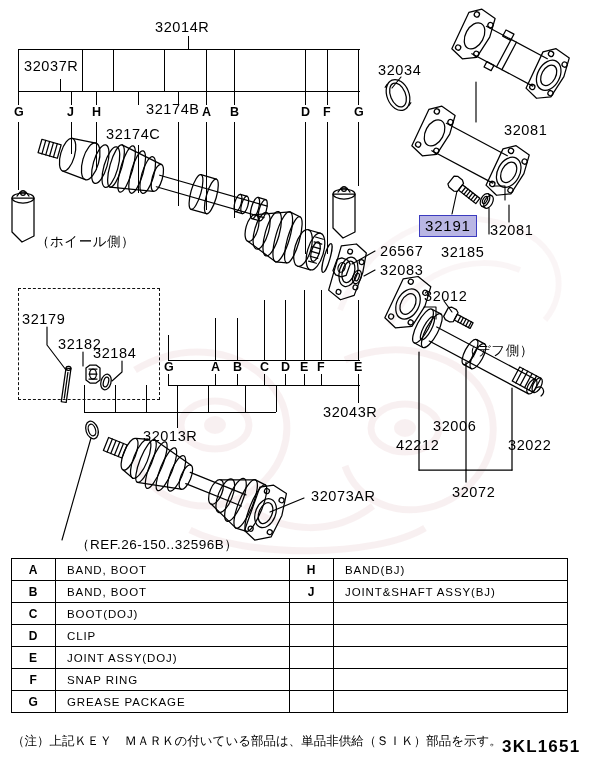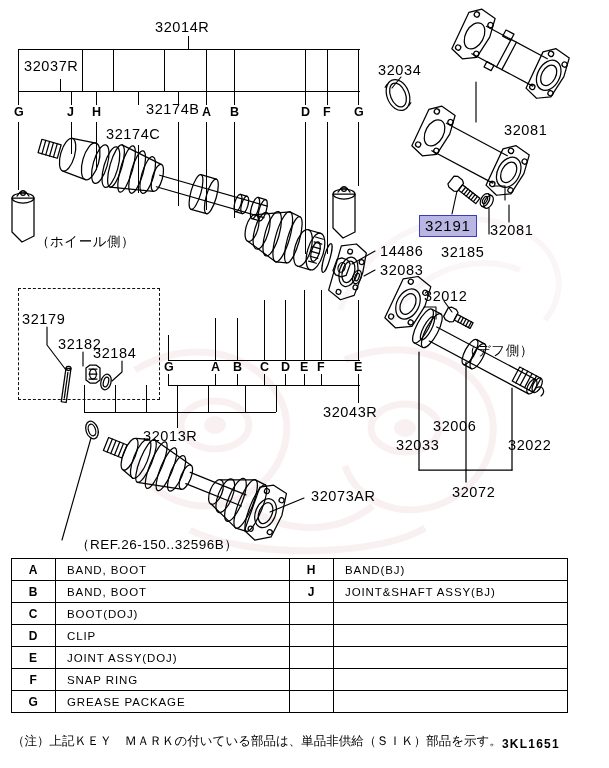--- a/index.html
+++ b/index.html
@@ -44,21 +44,21 @@
   table.parts td{border:1.1px solid #000;font-size:11.5px;letter-spacing:.9px;
                  font-family:"Liberation Sans",sans-serif;height:19px;
                  vertical-align:middle;}
   table.parts .hd{text-align:center;font-weight:700;font-size:9.5px;line-height:1.12;
                   letter-spacing:.7px;height:28px;}
   table.parts .keycell{text-align:center;font-weight:700;font-size:12px;width:44px;}
   table.parts .namecell{padding-left:11px;font-weight:400;}
 
   .note{position:absolute;left:12px;top:733px;font-size:12.5px;
         font-family:"DejaVu Sans",sans-serif;white-space:nowrap;letter-spacing:0px;}
-  .docid{position:absolute;left:502px;top:737px;font-size:12px;font-weight:700;
+  .docid{position:absolute;left:502px;top:737px;font-size:17px;font-weight:700;
          letter-spacing:1.2px;font-family:"Liberation Sans",sans-serif;}
 </style>
 </head>
 <body>
 
 <div id="stage">
 
   <div class="wm" style="left:95px;top:330px;width:420px;height:230px;">
     <svg viewBox="0 0 420 230" width="420" height="230">
       <g fill="none" stroke="#d9a9ae" stroke-width="7">
@@ -451,24 +451,24 @@
   <div class="ln vl" style="left:358px;top:122px;height:64px;"></div>
 
   <div class="jp" style="left:36px;top:233px;">（ホイール側）</div>
   <div class="jp" style="left:463px;top:342px;">（デフ側）</div>
 
   <div class="pn" style="left:378px;top:62px;">32034</div>
   <div class="pn" style="left:504px;top:122px;">32081</div>
   <div class="pn" style="left:490px;top:222px;">32081</div>
   <div class="hl" style="left:419px;top:215px;">32191</div>
   <div class="pn" style="left:441px;top:244px;">32185</div>
-  <div class="pn" style="left:380px;top:243px;">14486</div>
+  <div class="pn" style="left:380px;top:243px;">26567</div>
   <div class="pn" style="left:380px;top:262px;">32083</div>
   <div class="pn" style="left:424px;top:288px;">32012</div>
-  <div class="pn" style="left:396px;top:437px;">32033</div>
+  <div class="pn" style="left:396px;top:437px;">42212</div>
   <div class="pn" style="left:433px;top:418px;">32006</div>
   <div class="pn" style="left:508px;top:437px;">32022</div>
   <div class="pn" style="left:452px;top:484px;">32072</div>
 
   <div class="ln hl-line" style="left:168px;top:360px;width:192px;"></div>
   <div class="ln vl" style="left:168px;top:335px;height:25px;"></div>
   <div class="ln vl" style="left:215px;top:318px;height:42px;"></div>
   <div class="ln vl" style="left:237px;top:318px;height:42px;"></div>
   <div class="ln vl" style="left:264px;top:300px;height:60px;"></div>
   <div class="ln vl" style="left:285px;top:300px;height:60px;"></div>

